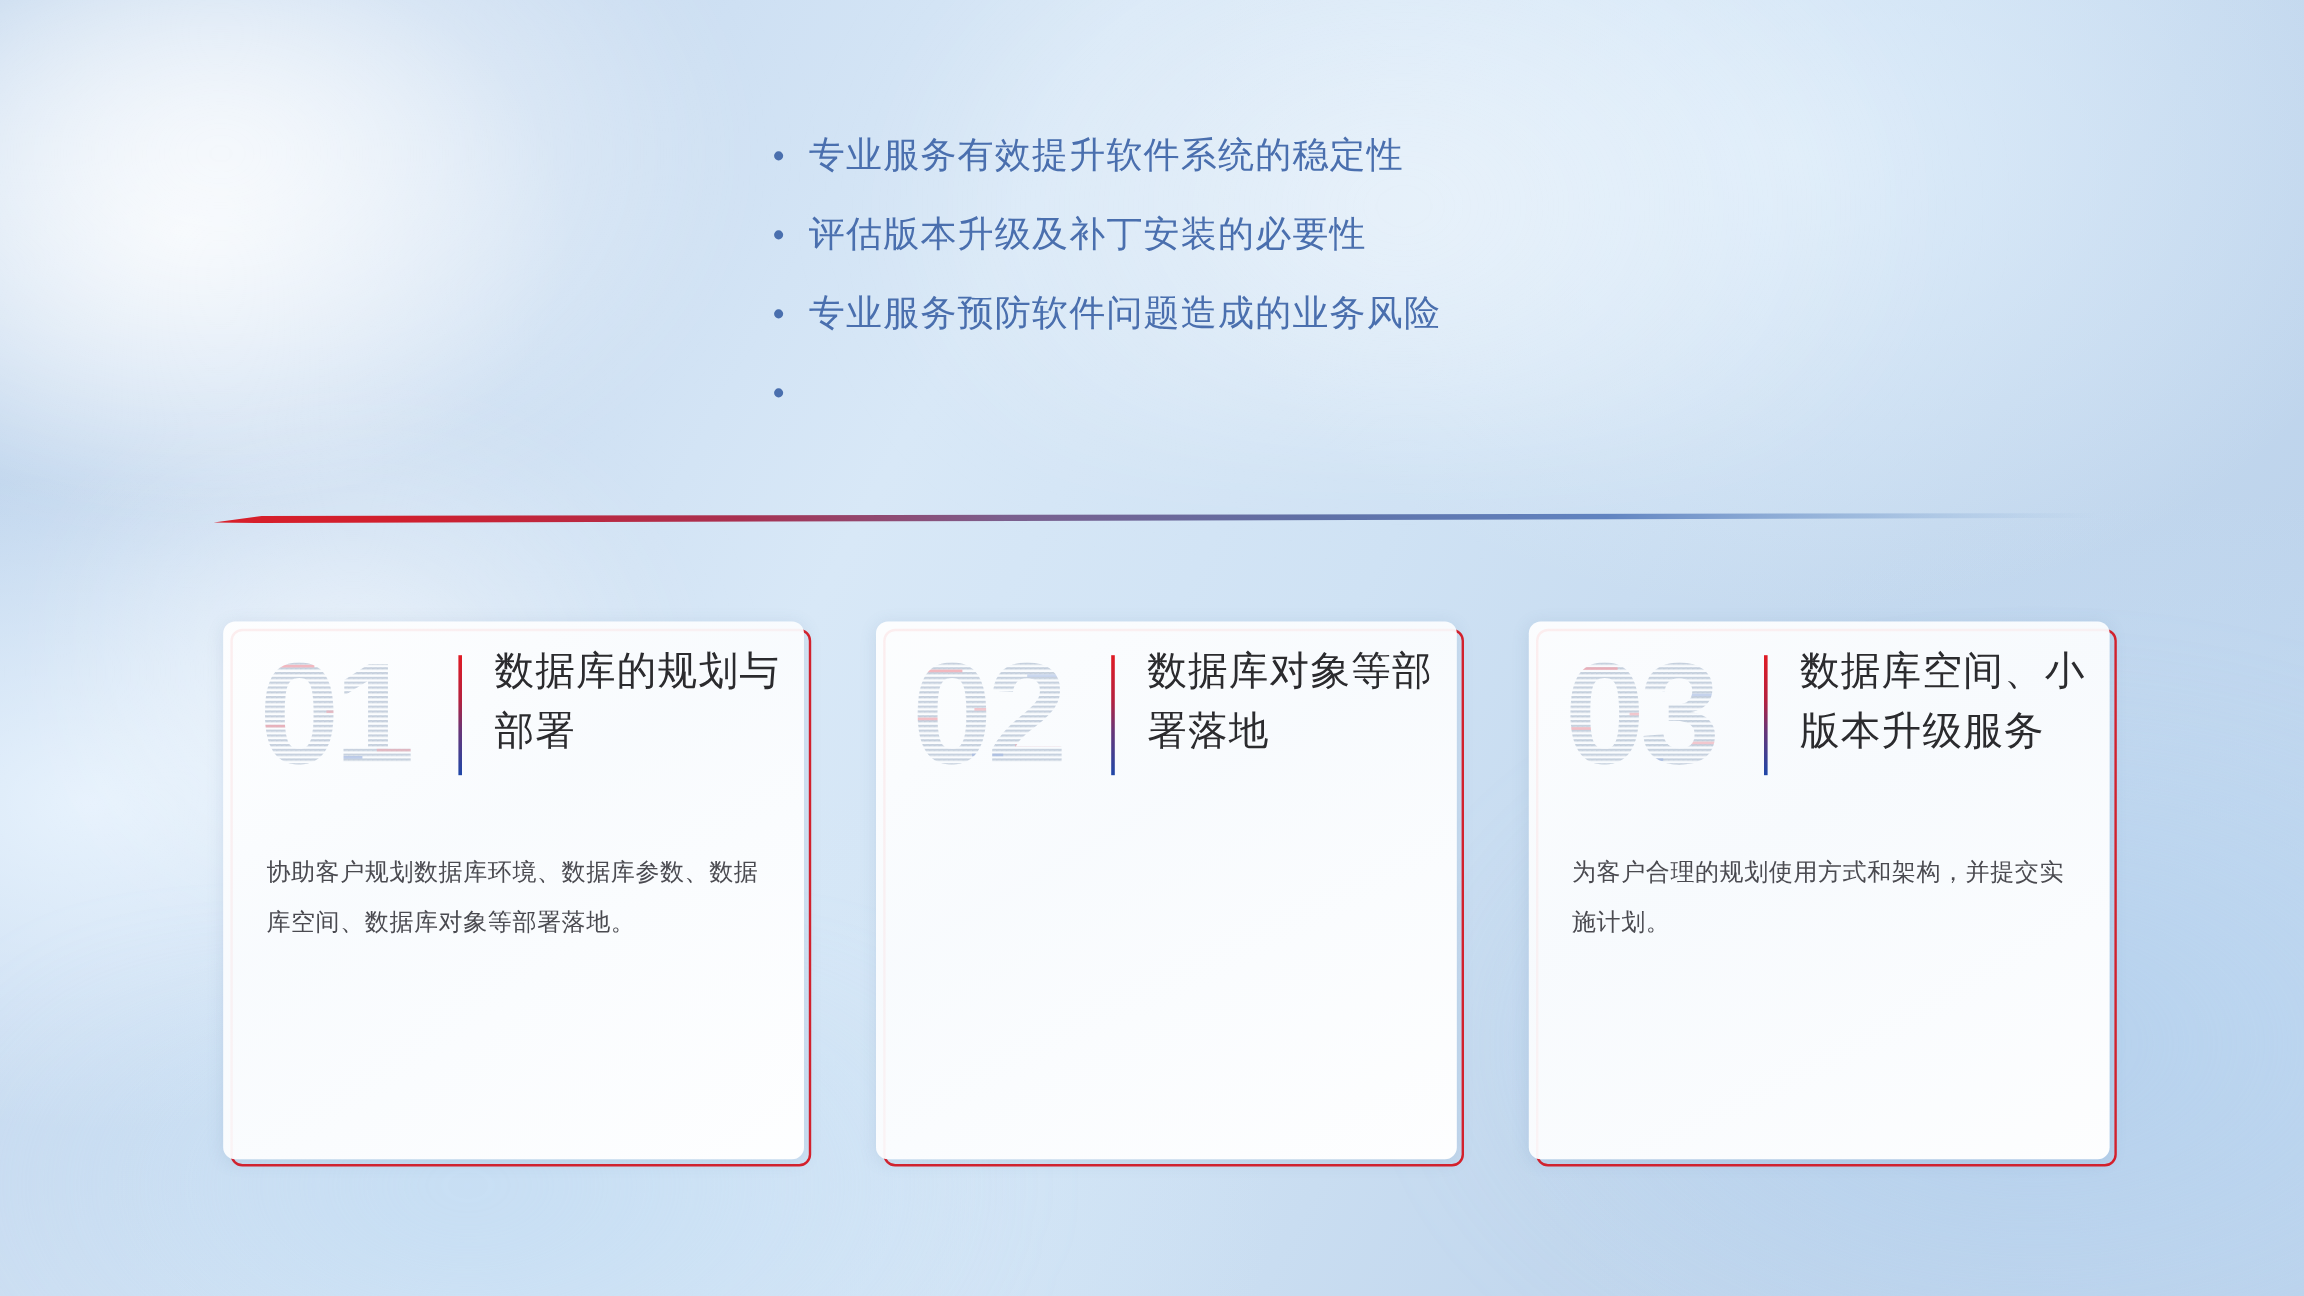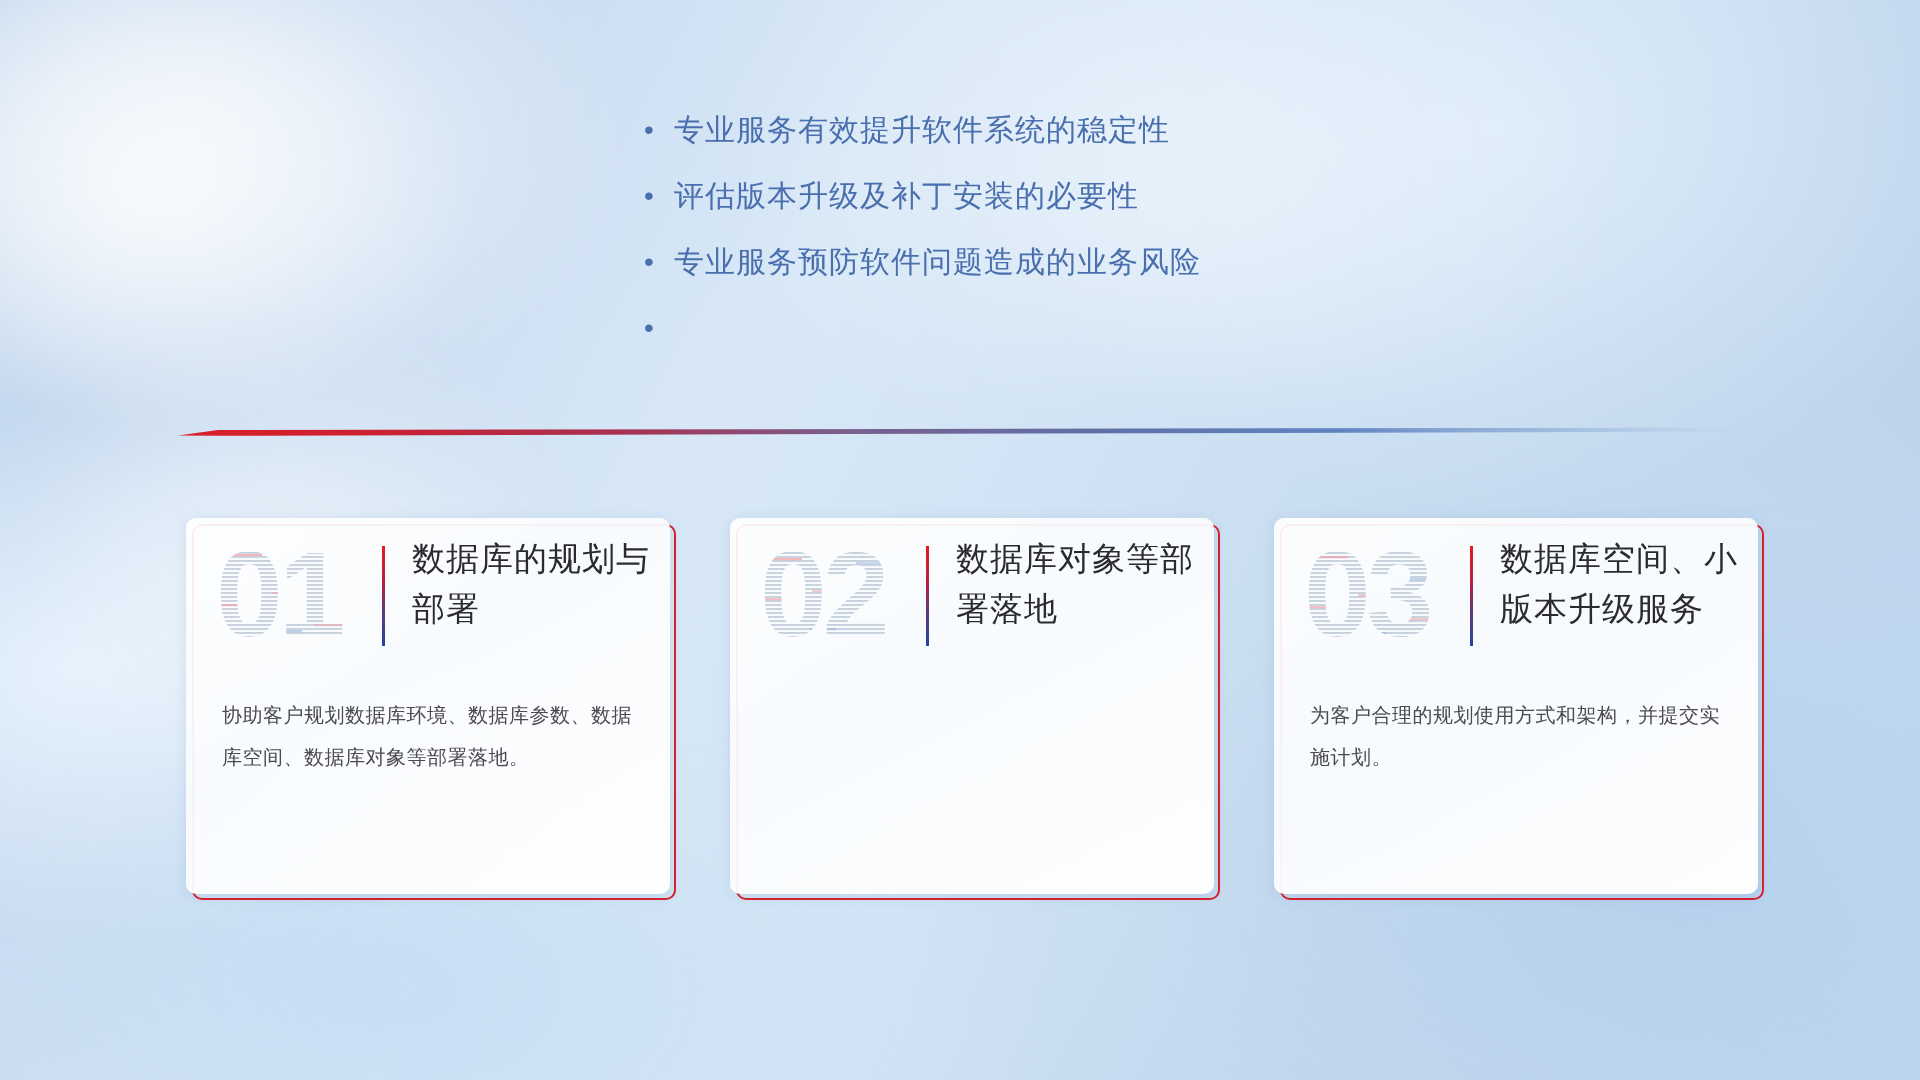--- a/index.html
+++ b/index.html
@@ -106,21 +106,21 @@
     position: absolute;
     left: 186px;
     top: 518px;
     width: 1580px;
     display: flex;
     gap: 54px;
   }
   .card {
     position: relative;
     width: 490px;
-    height: 382px;
+    height: 454px;
     box-sizing: border-box;
   }
   .card-accent {
     position: absolute;
     left: 6px;
     top: 6px;
     right: 0;
     bottom: 0;
     border: 2px solid #d81f2a;
     border-radius: 10px;
@@ -163,21 +163,21 @@
     top: 16px;
     width: 244px;
     font-size: 33px;
     line-height: 50px;
     color: #2b2b2e;
     letter-spacing: 1px;
   }
   .card-text {
     position: absolute;
     left: 36px;
-    top: 176px;
+    top: 188px;
     right: 28px;
     font-size: 20px;
     line-height: 42px;
     color: #4a4a50;
     letter-spacing: 0.5px;
   }
 </style>
 </head>
 <body>
 

